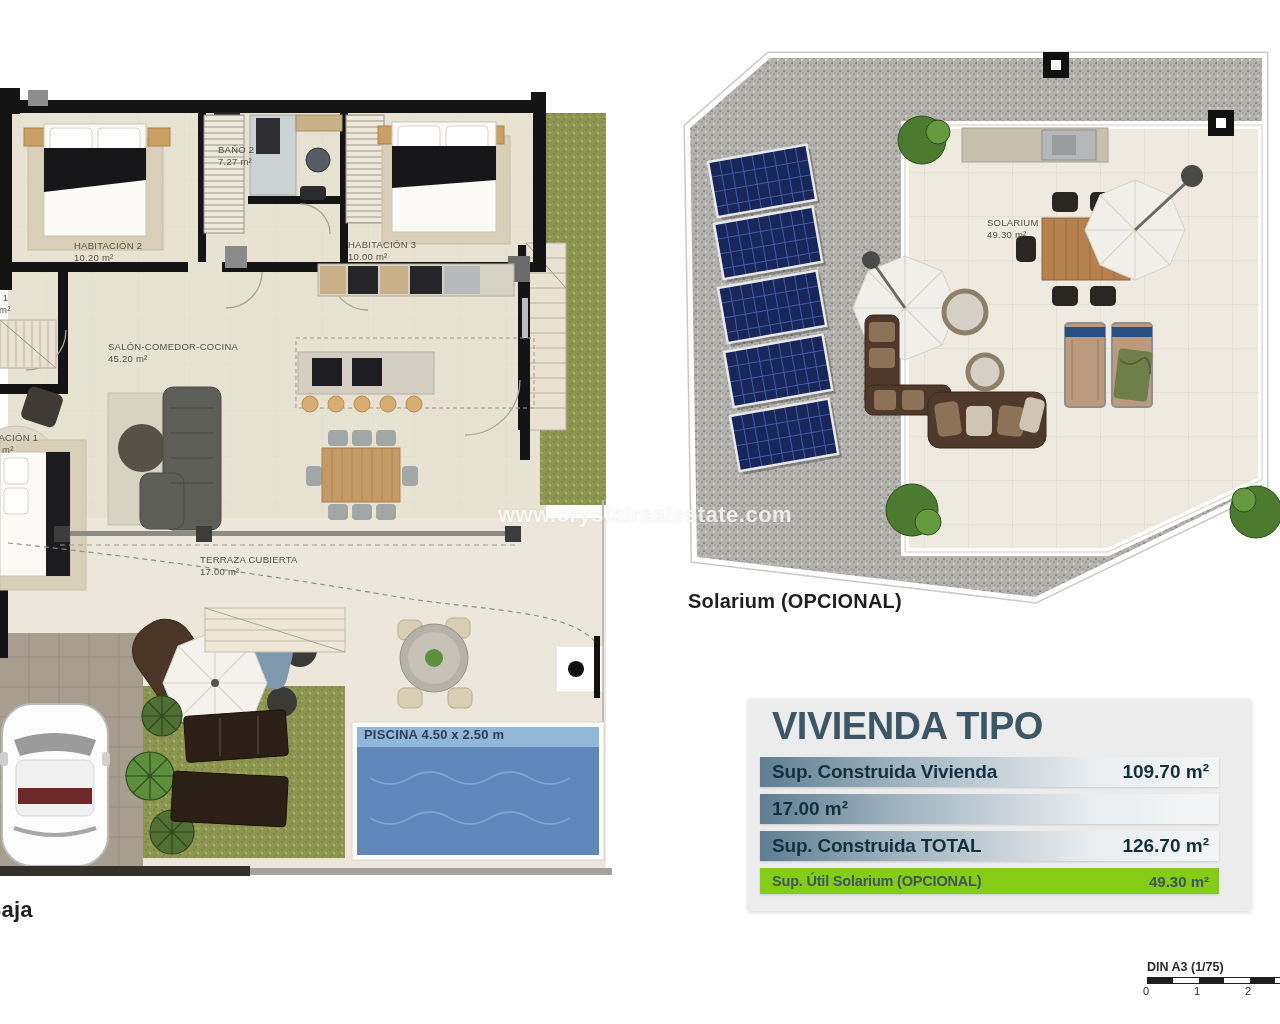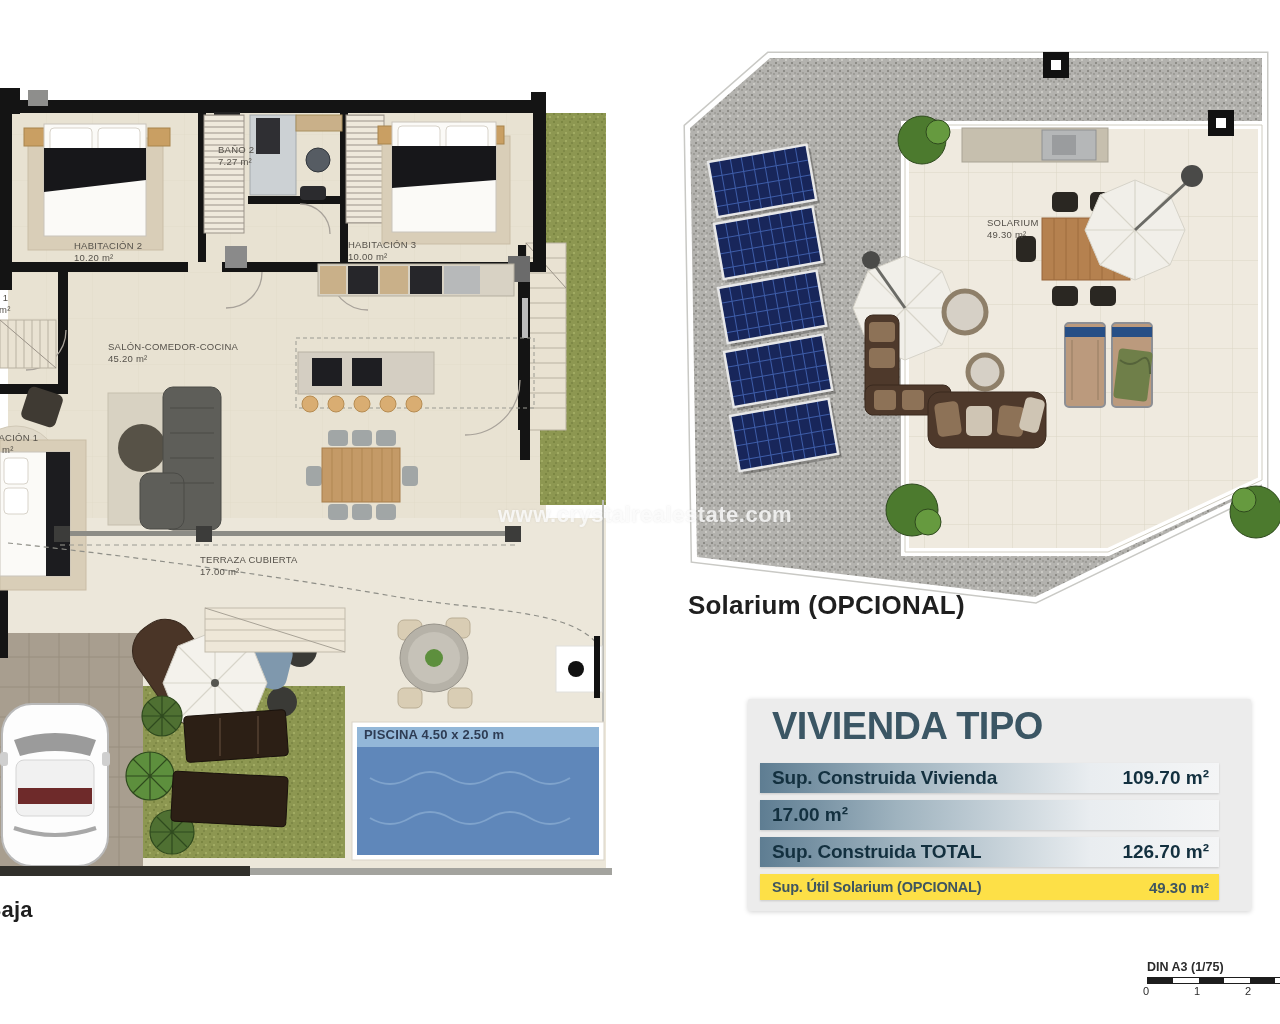--- a/index.html
+++ b/index.html
@@ -4,36 +4,36 @@
 <style>
   html,body{margin:0;padding:0;}
   body{width:1280px;height:1024px;position:relative;overflow:hidden;background:#ffffff;
        font-family:"Liberation Sans", sans-serif;}
   .abs{position:absolute;}
   
   .room-label{position:absolute;color:#55514a;font-size:9.5px;line-height:11.5px;
               letter-spacing:.25px;white-space:nowrap;font-weight:500;}
   .room-label .area{display:block;}
   .pool-label{position:absolute;color:#2e3c54;font-size:13px;font-weight:600;letter-spacing:.2px;white-space:nowrap;}
-  .caption{position:absolute;color:#1f1f1f;font-size:26px;font-weight:600;letter-spacing:.2px;white-space:nowrap;}
+  .caption{position:absolute;color:#1f1f1f;font-size:20px;font-weight:600;letter-spacing:.2px;white-space:nowrap;}
   .watermark{position:absolute;color:rgba(255,255,255,.78);font-size:22px;font-weight:700;
              letter-spacing:.5px;white-space:nowrap;text-shadow:0 0 2px rgba(160,160,160,.25);}
   
   .panel{position:absolute;left:748px;top:699px;width:503px;height:212px;background:#ececec;
          border-radius:2px;box-shadow:0 1px 5px rgba(0,0,0,.18);}
   .panel-title{position:absolute;left:24px;top:6px;font-size:38px;font-weight:800;
                color:#3b5664;letter-spacing:-.5px;white-space:nowrap;}
-  .rows{position:absolute;left:12px;top:58px;width:459px;margin-top:6px;}
+  .rows{position:absolute;left:12px;top:58px;width:459px;}
   .trow{height:30px;margin-bottom:7px;display:flex;justify-content:space-between;align-items:center;
         padding:0 10px 0 12px;
         background:linear-gradient(90deg,#5e7d92 0%,#9fb3bf 30%,#e9edf0 72%,#f4f5f6 100%);
         box-shadow:0 1px 2px rgba(0,0,0,.15);}
   .trow .lbl{font-size:19px;font-weight:800;color:#13303f;letter-spacing:-.2px;white-space:nowrap;}
   .trow .val{font-size:19px;font-weight:800;color:#13303f;white-space:nowrap;text-align:right;}
-  .trow.plain{height:26px;background:#fde047;}
+  .trow.plain{height:26px;background:#84cc16;}
   .trow.plain .lbl{font-size:14.5px;font-weight:700;color:#3f5560;}
   .trow.plain .val{font-size:15px;font-weight:700;color:#3f5560;}
   
   .scale-label{position:absolute;left:1147px;top:960px;font-size:12.5px;font-weight:600;color:#2b2b2b;white-space:nowrap;}
   .scale-bar{position:absolute;left:1147px;top:977px;width:140px;height:5px;border:1px solid #1d1d1d;
              background:repeating-linear-gradient(90deg,#1d1d1d 0 25px,#ffffff 25px 51px);}
   .scale-ticks{position:absolute;left:1143px;top:985px;width:140px;height:14px;font-size:11px;color:#2b2b2b;}
   .scale-ticks span{position:absolute;top:0;}
 </style>
 </head>

